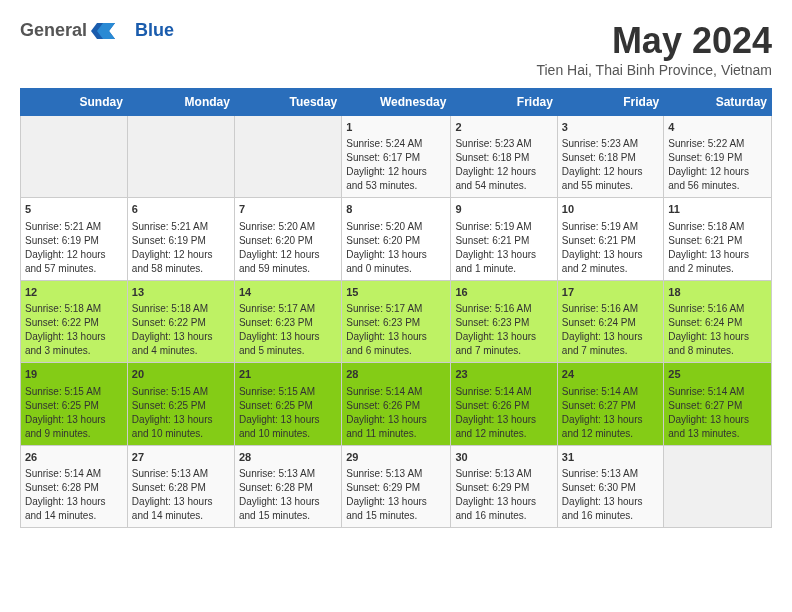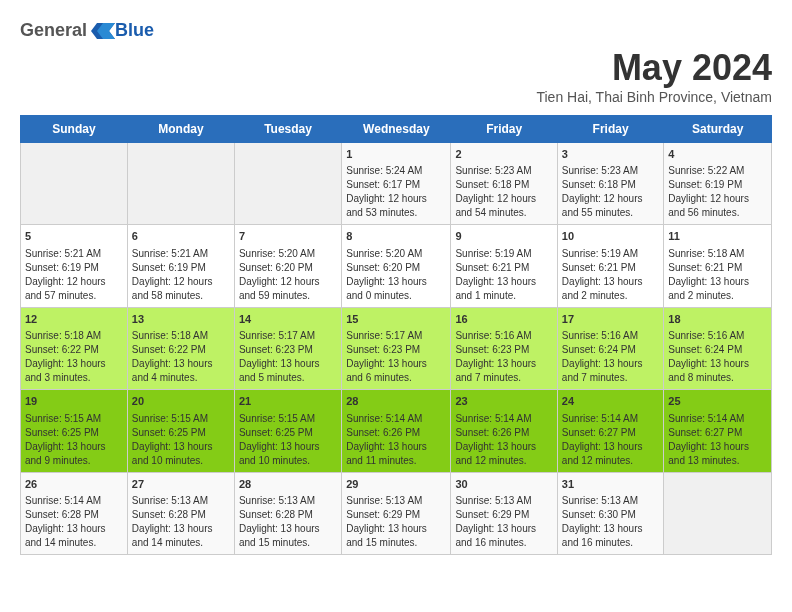--- a/index.html
+++ b/index.html
@@ -20,47 +20,46 @@
       display: flex;
       flex-direction: column;
       align-items: flex-start;
     }
     .logo-text {
       font-size: 20px;
       font-weight: bold;
       color: #333;
       display: flex;
       align-items: center;
-      gap: 0;
+      gap: 20px;
     }
     .logo-general { color: #555; font-size: 18px; font-weight: bold; }
     .logo-blue { color: #1a5cad; font-size: 18px; font-weight: bold; }
     .title-block { text-align: right; }
     .month-title {
       font-size: 36px;
       font-weight: bold;
       color: #333;
-      margin-top: 27px;
     }
     .location {
       font-size: 14px;
       color: #555;
     }
     table {
       width: 100%;
       border-collapse: collapse;
       font-size: 10.5px;
     }
     thead tr {
       background-color: #2a6ebb;
       color: #fff;
     }
     thead th {
       padding: 6px 4px;
-      text-align: center;
+      text-align: right;
       font-size: 12px;
       font-weight: bold;
       border: 1px solid #2a6ebb;
     }
     tbody tr {
       vertical-align: top;
     }
     tbody td {
       border: 1px solid #ccc;
       padding: 4px 4px;

